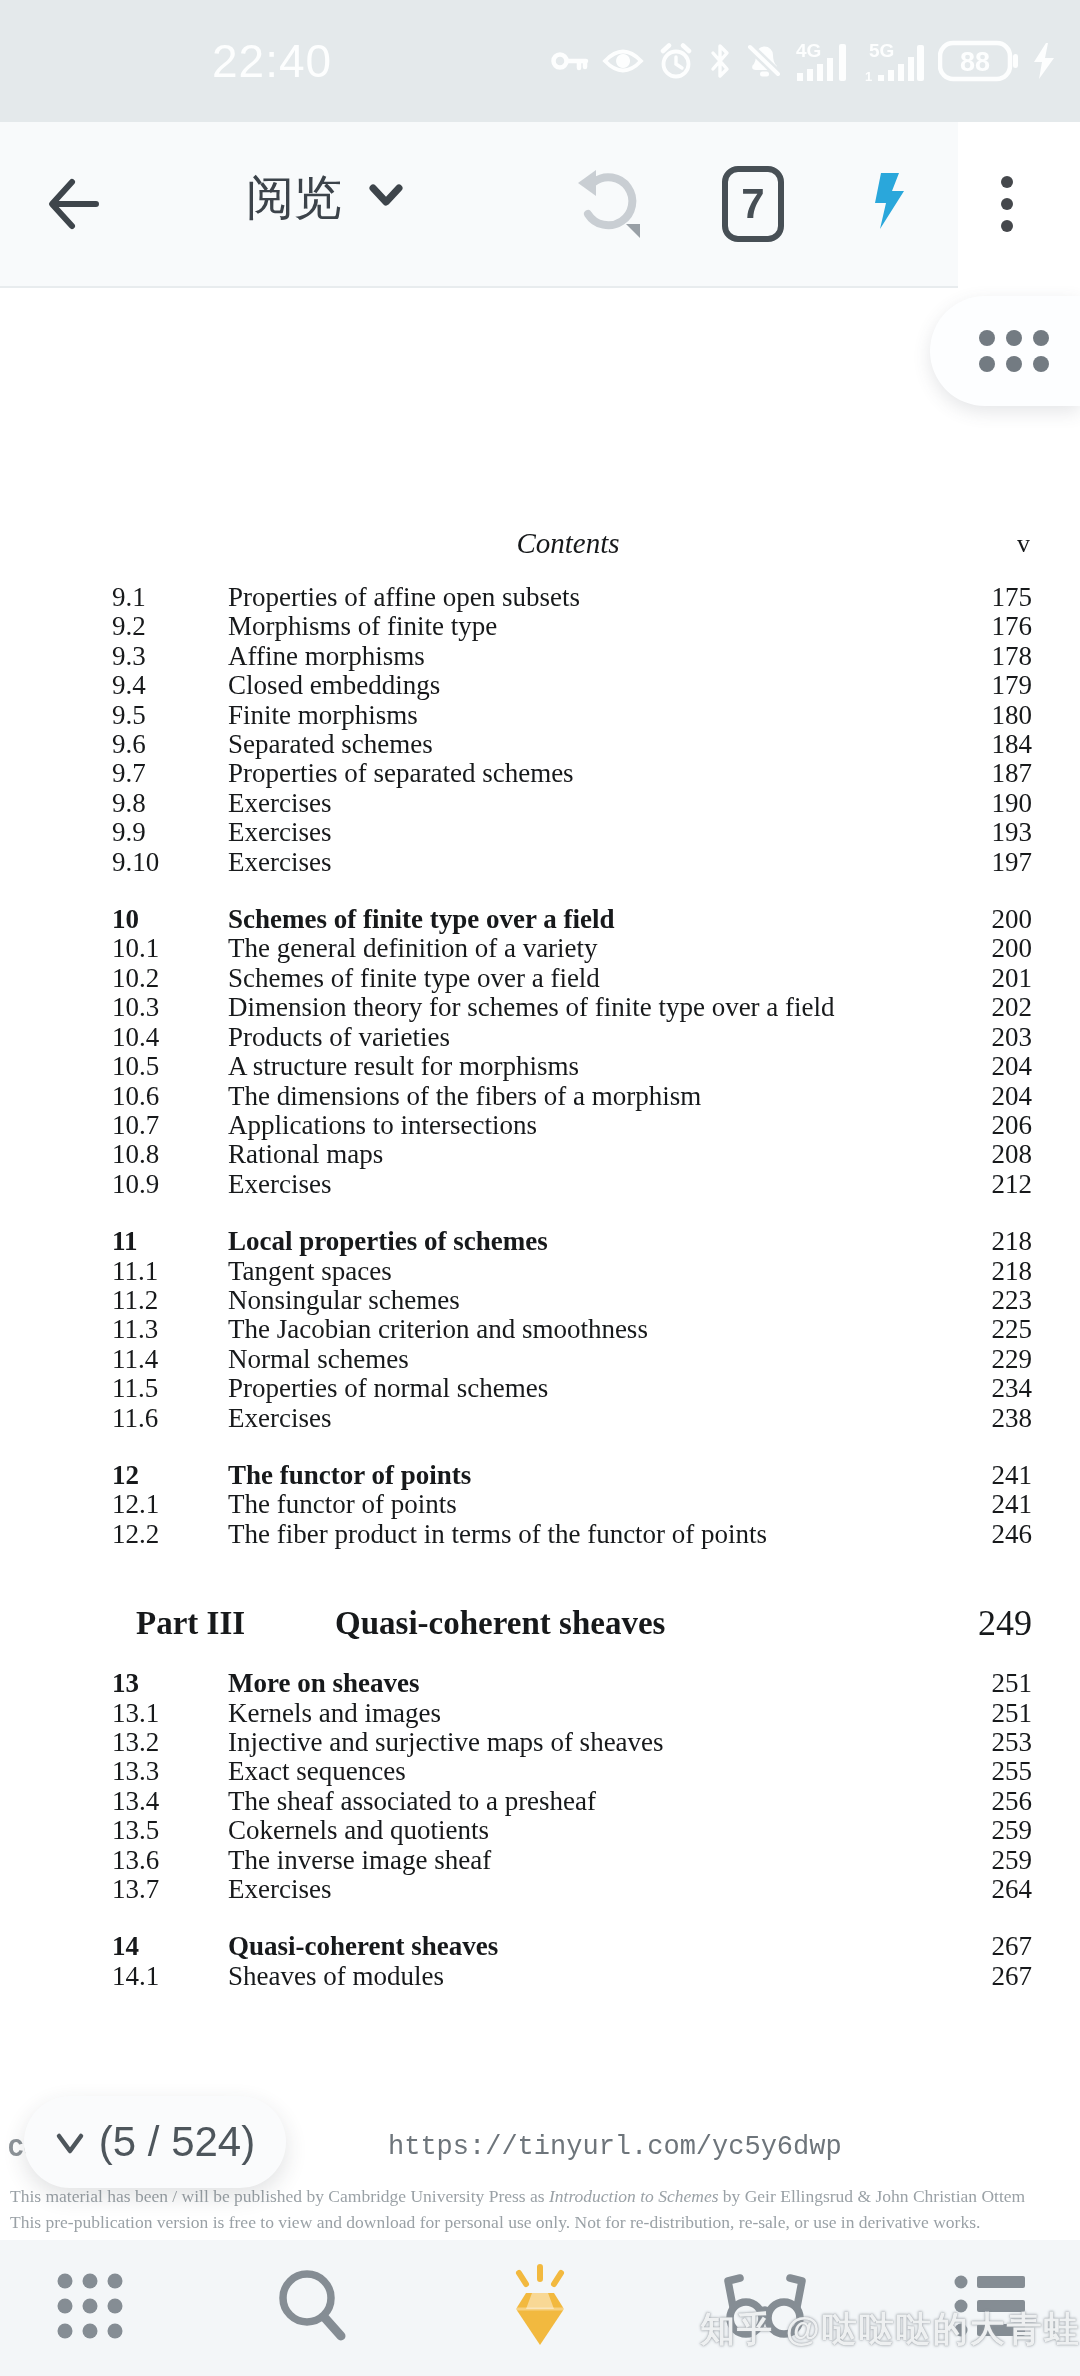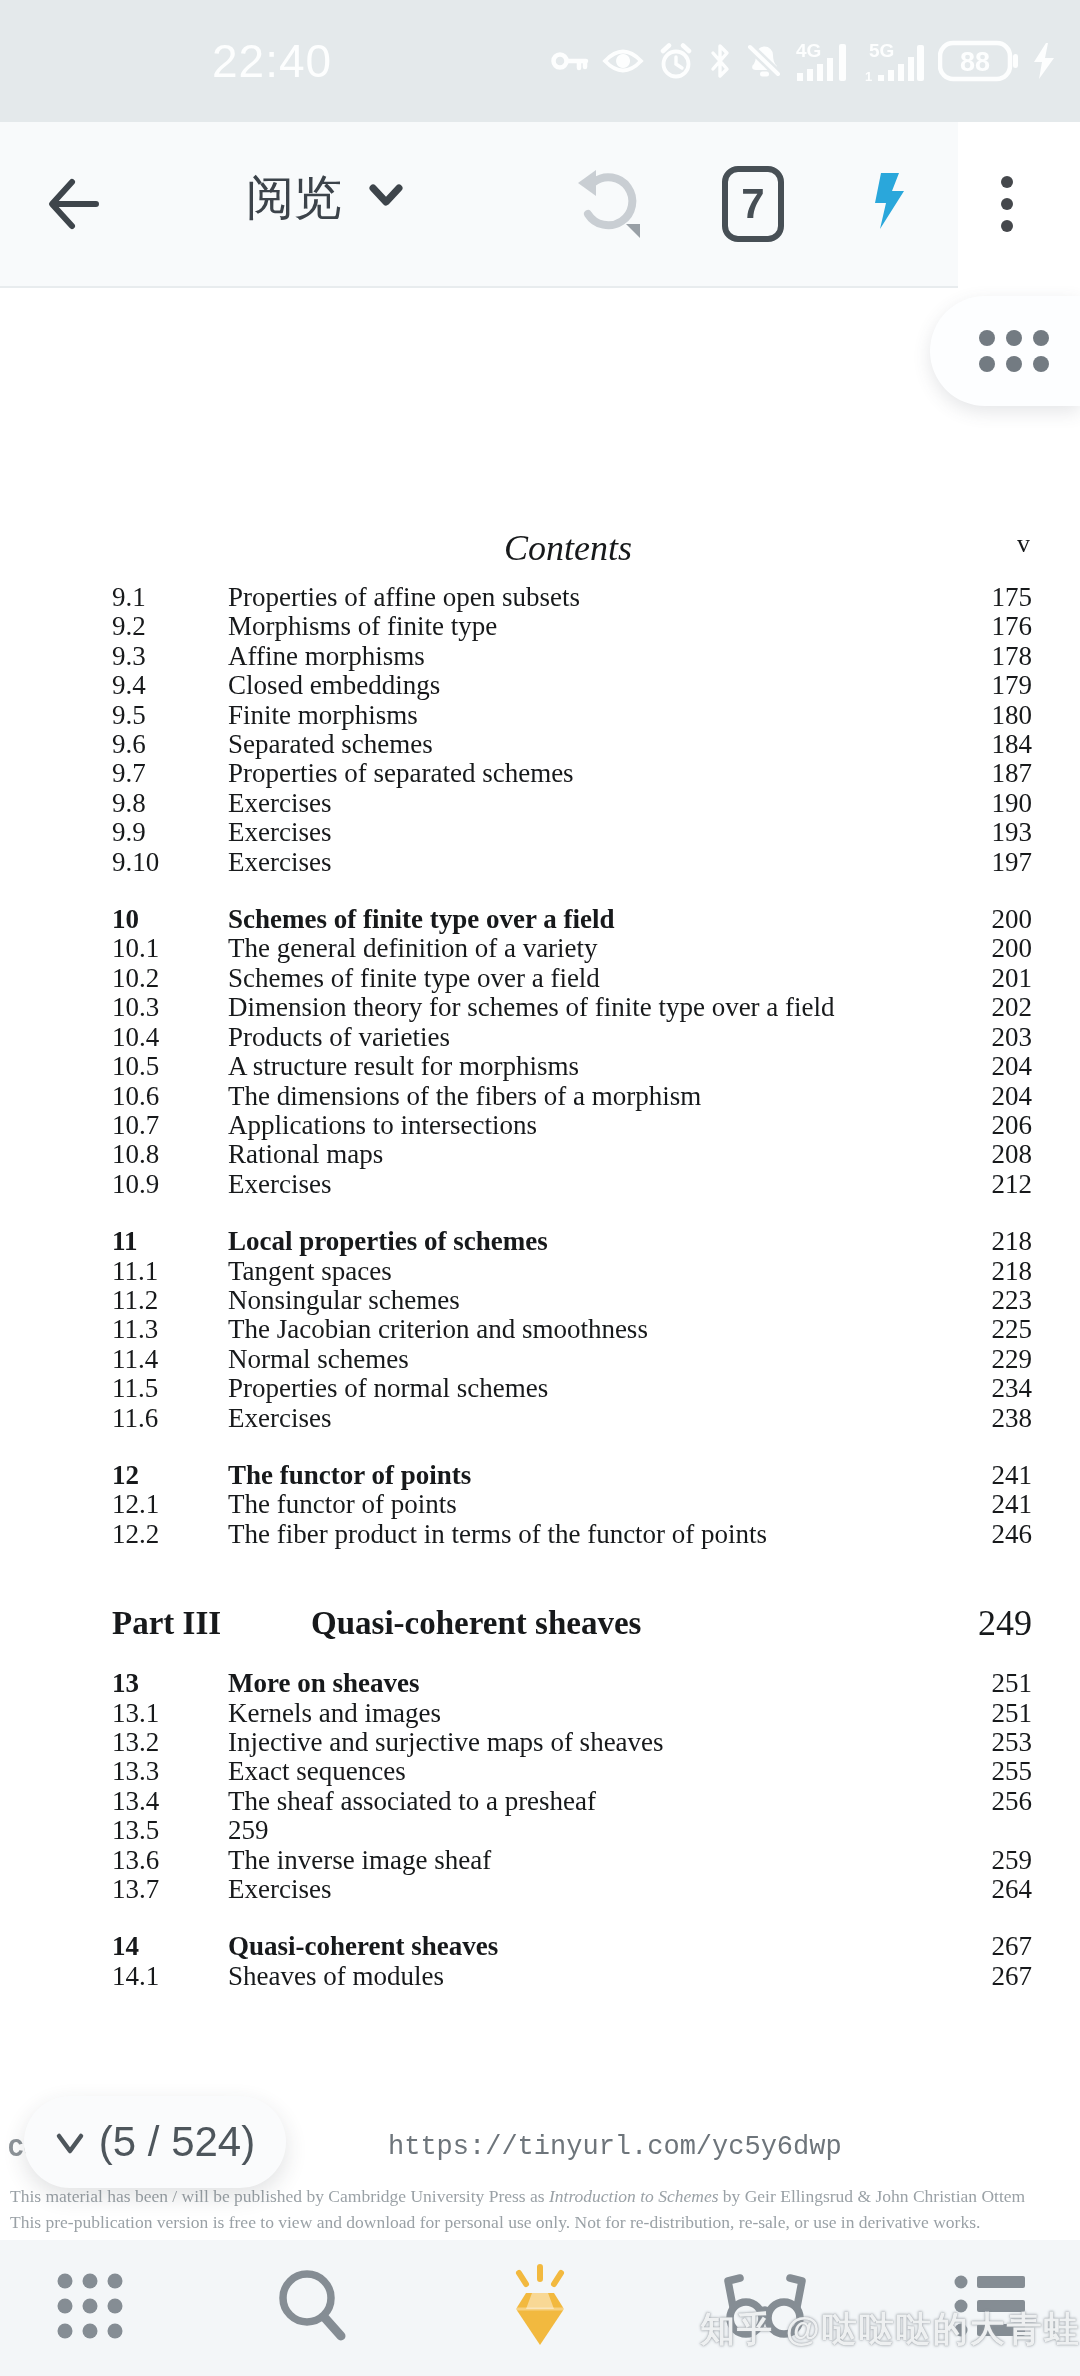--- a/index.html
+++ b/index.html
@@ -29,32 +29,32 @@
   .float-pill{position:absolute;right:0;top:296px;width:150px;height:110px;background:#fdfeff;
               border-radius:55px 0 0 55px;box-shadow:0 6px 18px rgba(70,80,90,.14);z-index:7;
               display:flex;align-items:center;justify-content:center;}
   .fdots{display:grid;grid-template-columns:repeat(3,16px);grid-template-rows:repeat(2,16px);gap:10px 11px;margin-left:18px;}
   .fdots i{width:16px;height:16px;border-radius:50%;background:#737b82;}
 
   
   .doc{position:absolute;left:112px;right:48px;top:527px;color:#17191b;
        font-family:"Liberation Serif",serif;font-size:27px;}
   .doc-header{position:relative;height:34px;margin-bottom:22px;}
-  .doc-header .t{position:absolute;left:0;right:8px;text-align:center;font-style:italic;font-size:36px;}
+  .doc-header .t{position:absolute;left:0;right:8px;text-align:center;font-style:italic;font-size:29px;}
   .doc-header .p{position:absolute;right:2px;top:2px;font-size:26px;}
   .row{display:flex;line-height:29.4px;gap:48px;}
   .row .num{flex:none;width:68px;}
   .row .title{flex:1;padding-right:20px;}
   .row .page{flex:none;}
   .row.chapter{font-weight:bold;}
   .row.chapter .title{font-weight:bold;}
   .row.chapter .page{font-weight:normal;}
   .row.gap{margin-top:28px;}
   .row.part{font-weight:bold;font-size:33px;line-height:40px;margin-top:54px;margin-bottom:26px;}
-  .row.part .num{width:auto;margin-right:42px;}
+  .row.part .num{width:auto;margin-right:42px;margin-left:24px;}
   .row.part .page{font-weight:normal;font-size:36px;align-self:center;}
 
   
   .copyright-frag{position:absolute;left:8px;top:2134px;font-family:"Liberation Mono",monospace;
                   font-weight:bold;font-size:26px;color:#8d9398;z-index:1;}
   .doc-url{position:absolute;left:388px;top:2132px;font-family:"Liberation Mono",monospace;
            font-size:27px;color:#6e757b;z-index:1;}
   .page-pill{position:absolute;left:24px;top:2096px;width:262px;height:92px;border-radius:50px;
              background:#fafbfc;box-shadow:0 8px 22px rgba(40,50,60,.14);z-index:6;
              display:flex;align-items:center;justify-content:center;gap:14px;
@@ -387,20 +387,21 @@
           <span class="title">Exact sequences</span>
           <span class="page">255</span>
         </div>
         <div class="row entry">
           <span class="num">13.4</span>
           <span class="title">The sheaf associated to a presheaf</span>
           <span class="page">256</span>
         </div>
         <div class="row entry">
           <span class="num">13.5</span>
+          <span class="title">Cokernels and quotients</span>
           <span class="page">259</span>
         </div>
         <div class="row entry">
           <span class="num">13.6</span>
           <span class="title">The inverse image sheaf</span>
           <span class="page">259</span>
         </div>
         <div class="row entry">
           <span class="num">13.7</span>
           <span class="title">Exercises</span>

